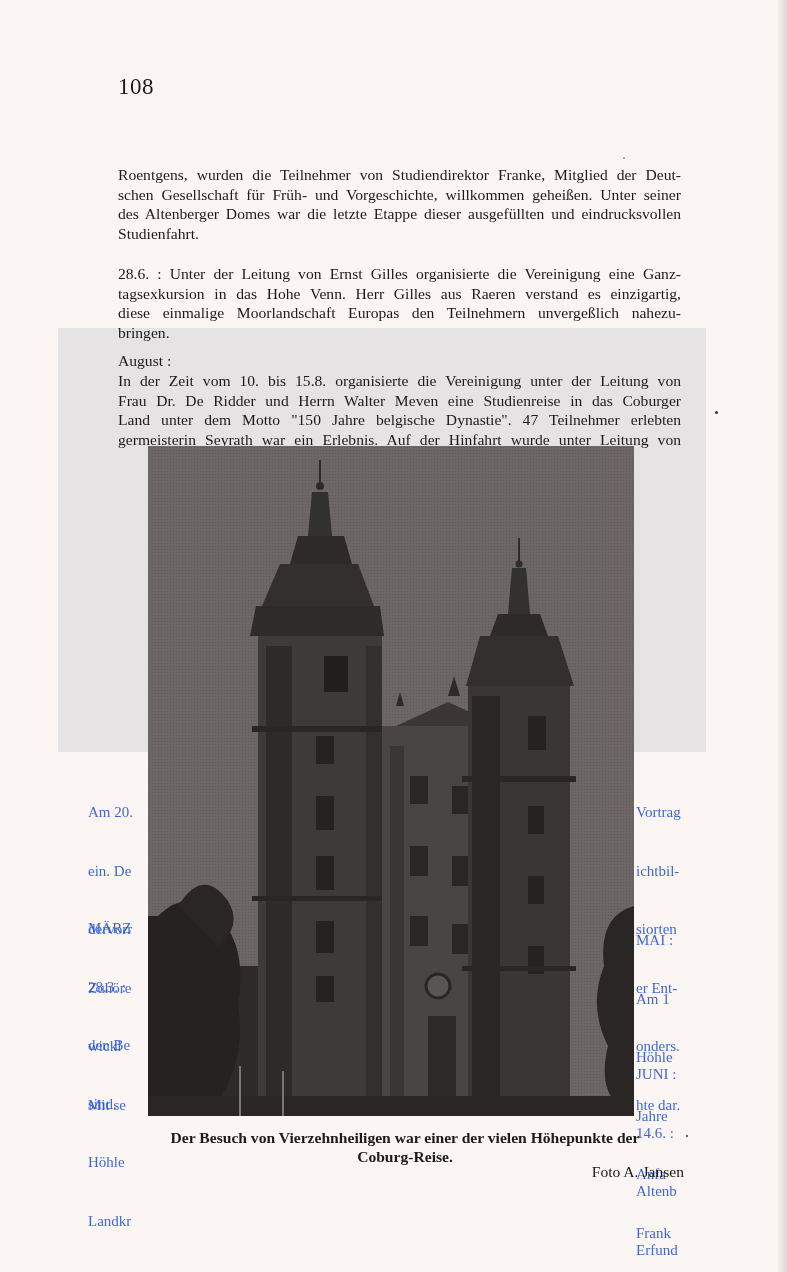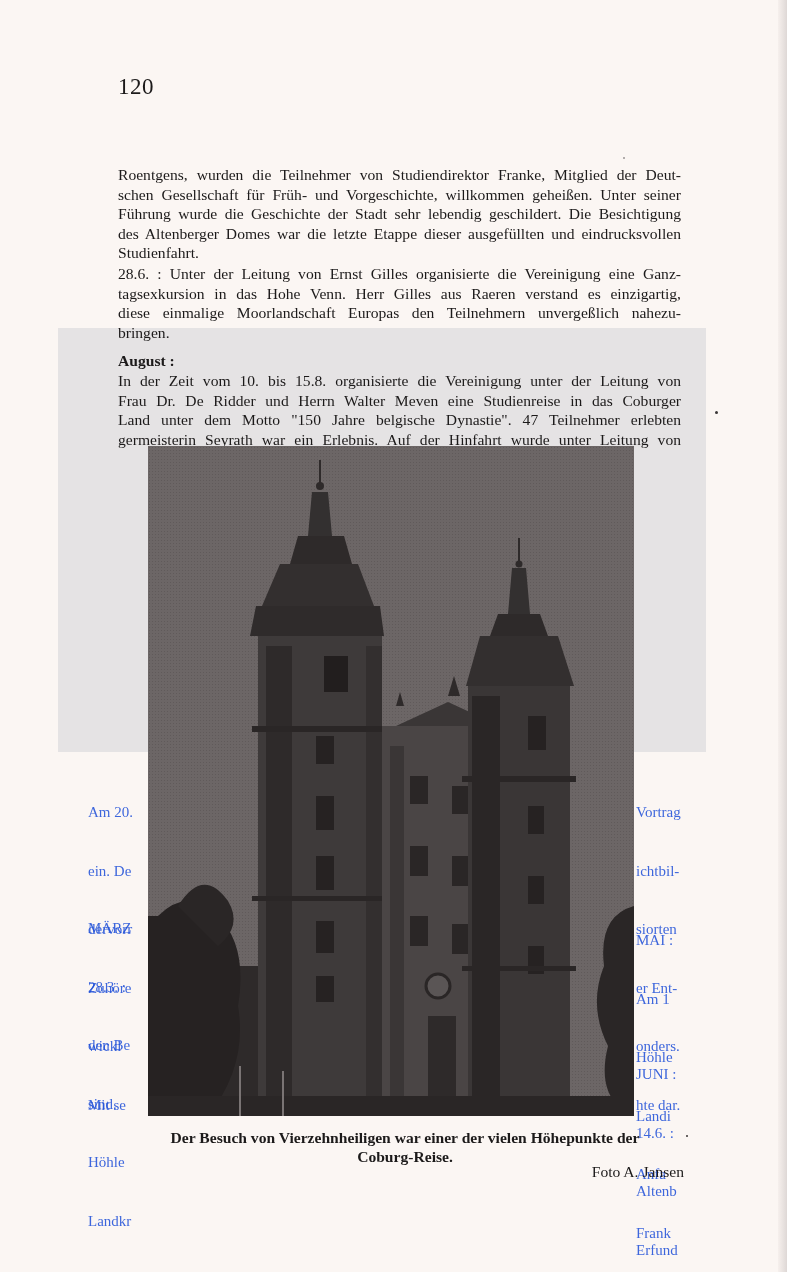--- a/index.html
+++ b/index.html
@@ -61,21 +61,21 @@
     .line {
       display: block;
       text-align: justify;
       text-align-last: justify;
       white-space: nowrap;
     }
     .line.left {
       text-align-last: left;
     }
     .heading {
-      font-weight: bold;
+      font-weight: normal;
     }
     .photo {
       position: absolute;
       left: 148px;
       top: 446px;
       width: 486px;
       height: 670px;
       background: linear-gradient(to bottom, #6e6868 0%, #6a6464 40%, #5a5454 70%, #4a4444 100%);
       overflow: hidden;
     }
@@ -122,21 +122,21 @@
   <div>ichtbil-</div>
   <div>siorten</div>
   <div>er Ent-</div>
   <div>onders.</div>
   <div>hte dar.</div>
 </div>
 <div class="bleed-text" style="left:636px; top:892px;">
   <div>MAI :</div>
   <div>Am 1</div>
   <div>Höhle</div>
-  <div>Landi</div>
+  <div>Jahre</div>
   <div>Anfa</div>
   <div>Frank</div>
 </div>
 <div class="bleed-text" style="left:636px; top:1026px;">
   <div>JUNI :</div>
   <div>14.6. :</div>
   <div>Altenb</div>
   <div>Erfund</div>
   
 </div>
@@ -147,26 +147,25 @@
   <div>sind.</div>
   <div>Höhle</div>
   <div>Landkr</div>
   <div>Auch</div>
   
   
   
   
 </div>
 
-<div class="page-number">120</div>
+<div class="page-number">108</div>
 
 <div class="body-text" style="top:117px;">
   <span class="line">Roentgens, wurden die Teilnehmer von Studiendirektor Franke, Mitglied der Deut-</span>
   <span class="line">schen Gesellschaft für Früh- und Vorgeschichte, willkommen geheißen. Unter seiner</span>
-  <span class="line">Führung wurde die Geschichte der Stadt sehr lebendig geschildert. Die Besichtigung</span>
   <span class="line">des Altenberger Domes war die letzte Etappe dieser ausgefüllten und eindrucksvollen</span>
   <span class="line left">Studienfahrt.</span>
 </div>
 
 <div class="body-text" style="top:216px;">
   <span class="line">28.6. : Unter der Leitung von Ernst Gilles organisierte die Vereinigung eine Ganz-</span>
   <span class="line">tagsexkursion in das Hohe Venn. Herr Gilles aus Raeren verstand es einzigartig,</span>
   <span class="line">diese einmalige Moorlandschaft Europas den Teilnehmern unvergeßlich nahezu-</span>
   <span class="line left">bringen.</span>
 </div>

